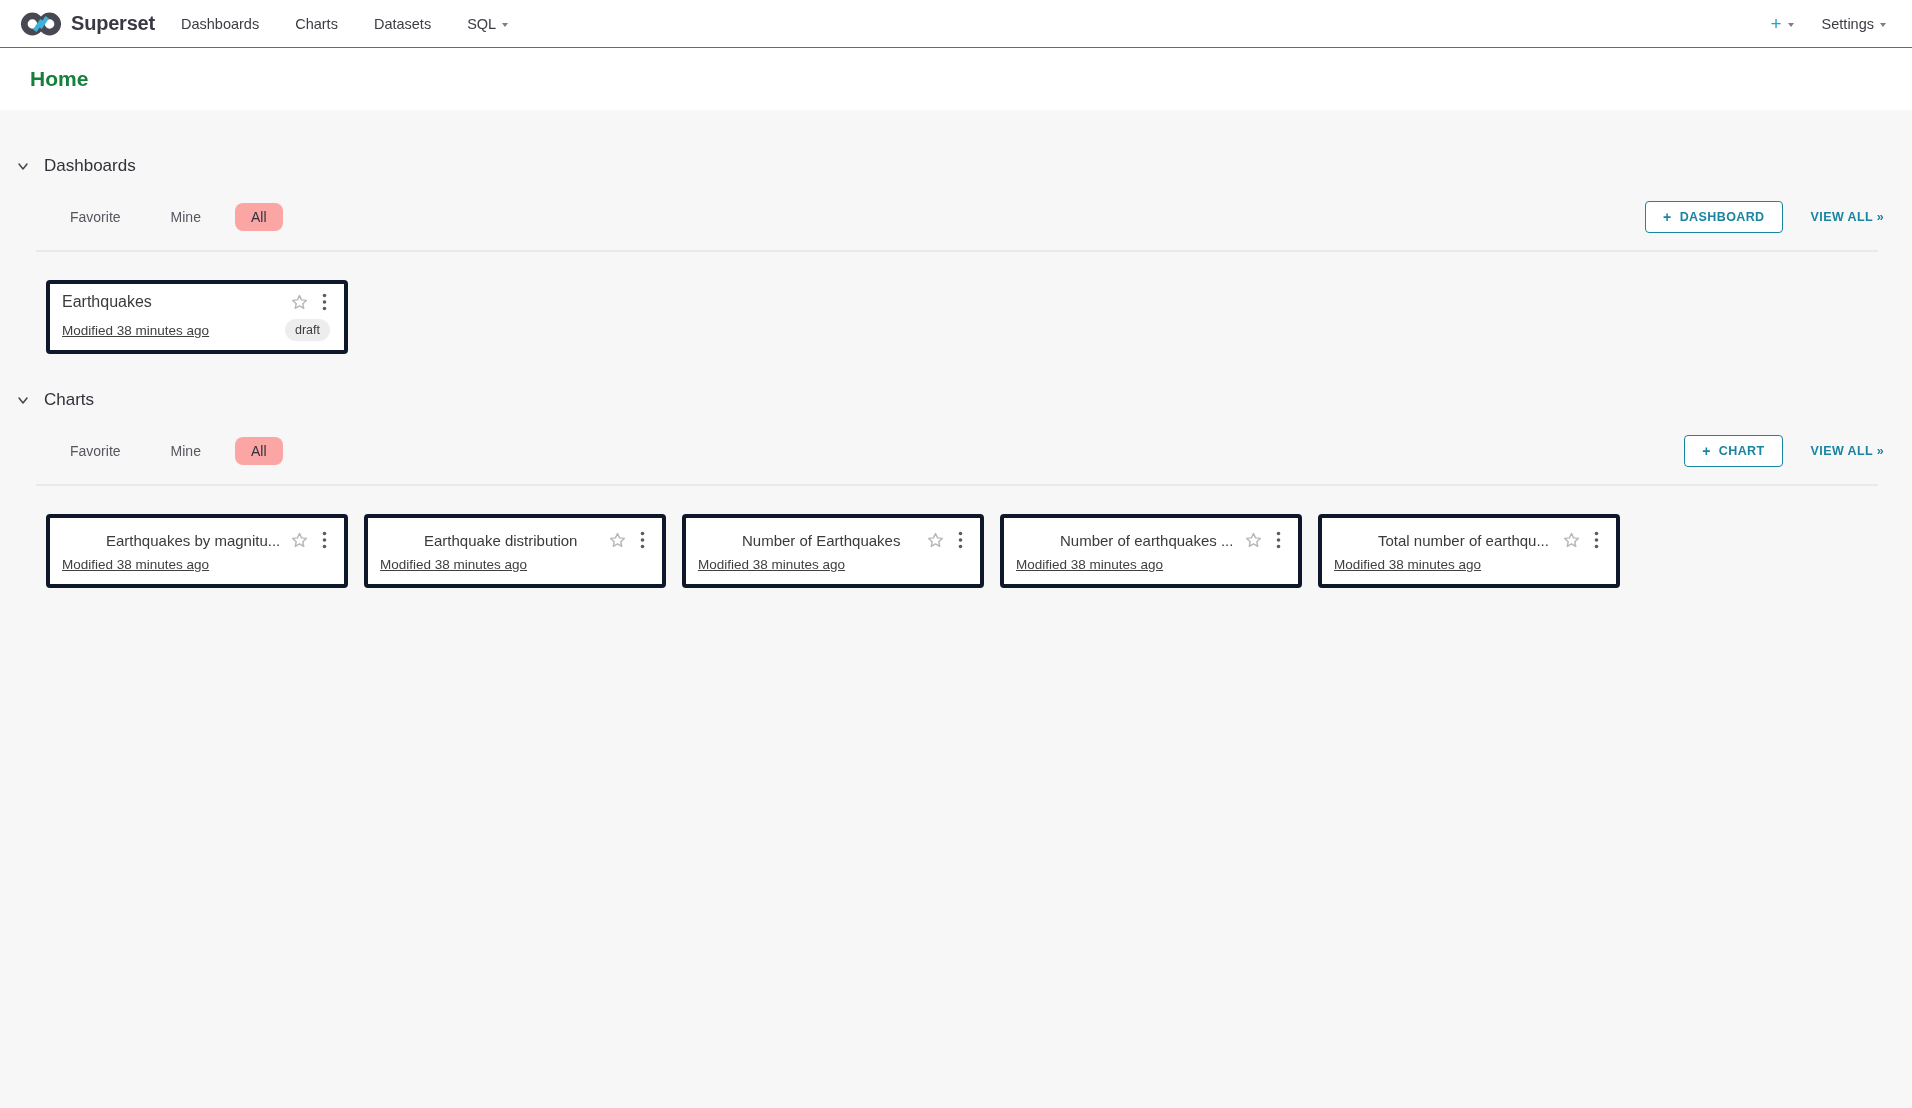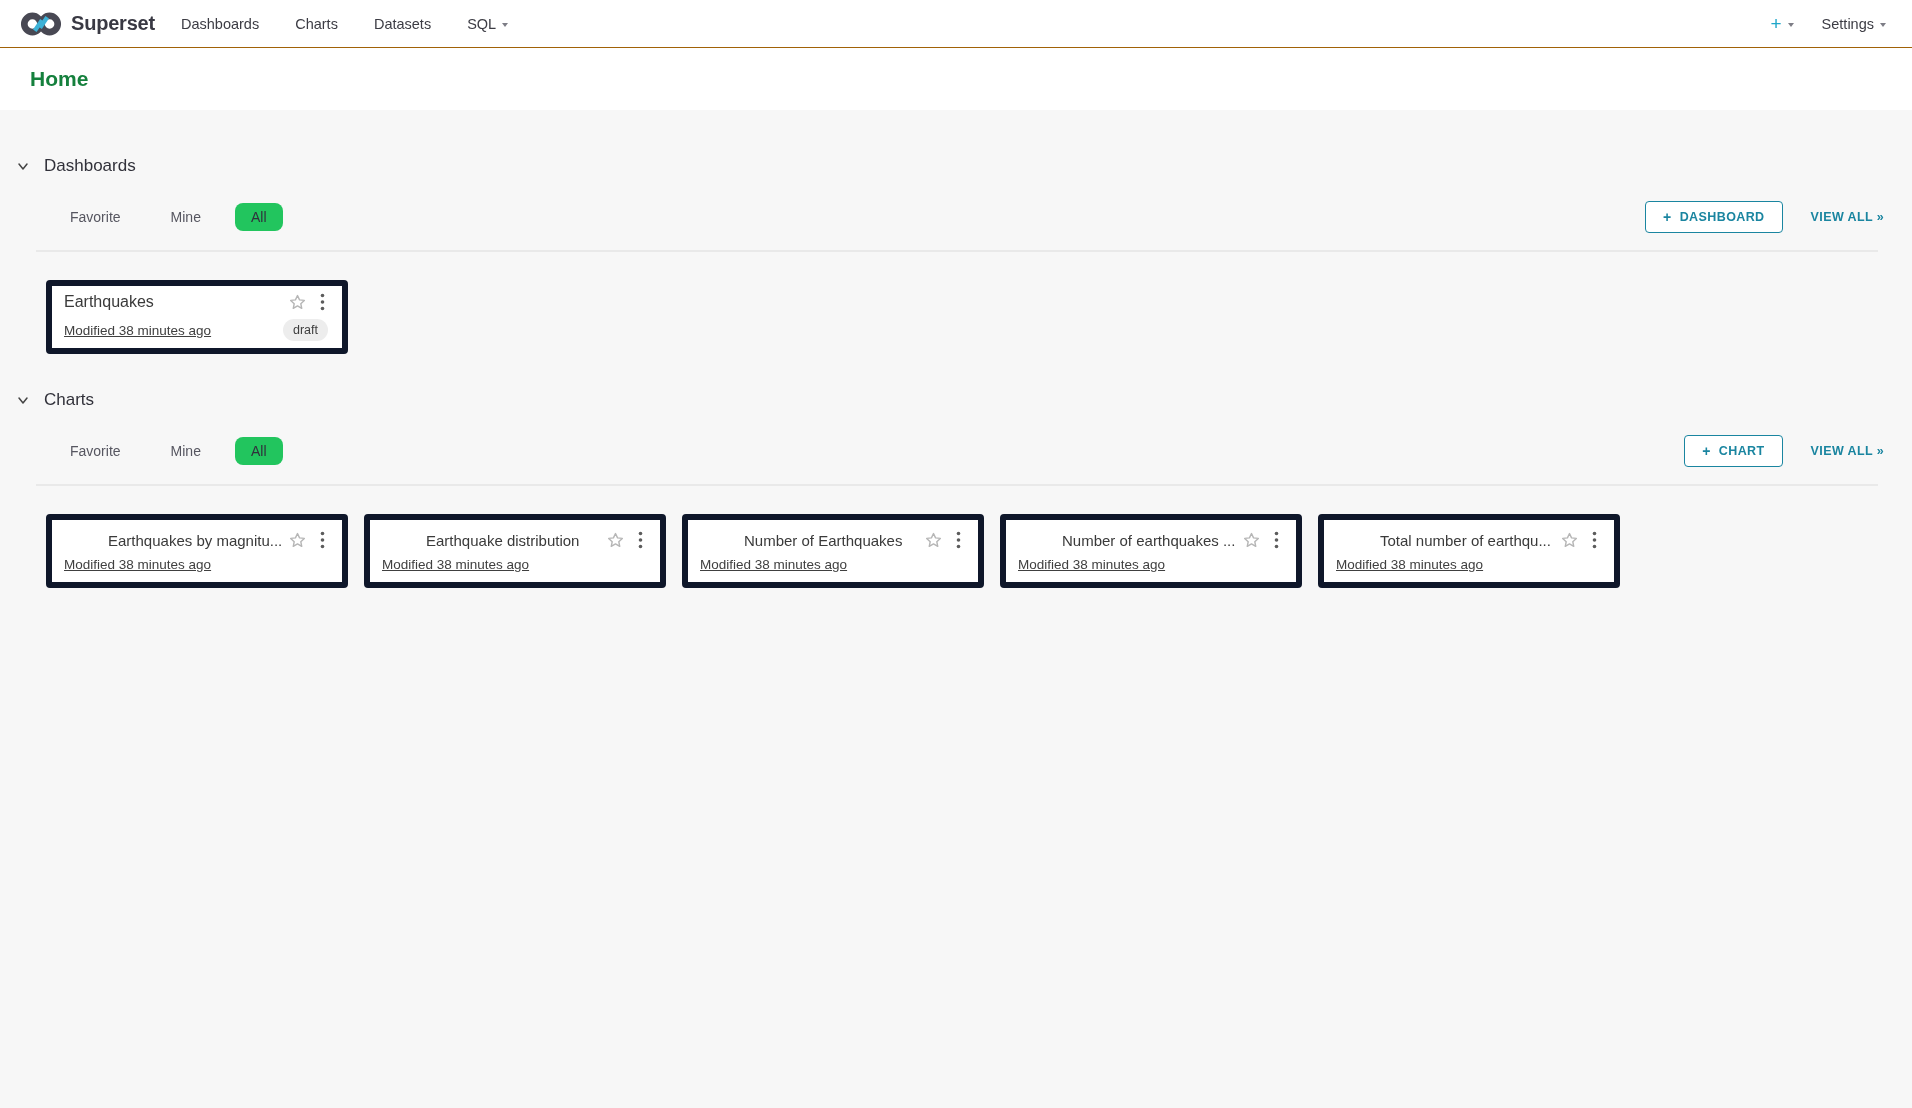--- a/index.html
+++ b/index.html
@@ -49,40 +49,40 @@
   .sec-dashboards-h { margin-top:14px; }
   .sec-charts-h { margin-top:28px; }
   .sec-saved-h { margin-top:30px; }
 
   .toolbar {
     height:66px; display:flex; align-items:center; justify-content:space-between;
     padding:0 28px 0 54px;
   }
   .tabs { display:flex; align-items:center; gap:18px; }
   .tab { font-size:14px; color:#565660; padding:6px 16px; border-radius:8px; }
-  .tab.selected { background:#22c55e; color:#30303c; }
+  .tab.selected { background:#fca5a5; color:#30303c; }
   .actions { display:flex; align-items:center; }
   .outline-btn {
     display:inline-flex; align-items:center; gap:8px;
     background:#fff; border:1px solid #1a85a0; border-radius:4px;
     color:#1a85a0; font-family:"Liberation Sans", sans-serif;
     font-size:12.5px; font-weight:700; letter-spacing:0.4px;
     padding:8px 17px; line-height:1;
   }
   .btn-plus { font-size:14px; font-weight:600; line-height:1; }
   .view-all {
     color:#1a85a0; font-size:12.5px; font-weight:700; letter-spacing:0.4px;
     margin-left:28px; text-decoration:none; white-space:nowrap;
   }
   .divider { border-bottom:2px solid #e9e9e9; margin:0 34px 0 36px; }
 
   .cards-row { display:flex; gap:16px; padding:28px 0 0 46px; }
   .card {
     width:302px; height:74px; background:#fff;
-    border:6px solid #0f172a; border-radius:4px;
+    border:4px solid #0f172a; border-radius:4px;
     padding:0 14px 0 12px;
     display:flex; flex-direction:column; justify-content:center; gap:7px;
   }
   .card-top { display:flex; align-items:center; }
   .card-title {
     flex:1; font-size:16px; color:#3a3a3a;
     white-space:nowrap; overflow:hidden;
   }
   .card.chart-card .card-title { font-size:15px;margin-left:44px; }
   .star-btn { display:flex; align-items:center; margin-right:9px; }

